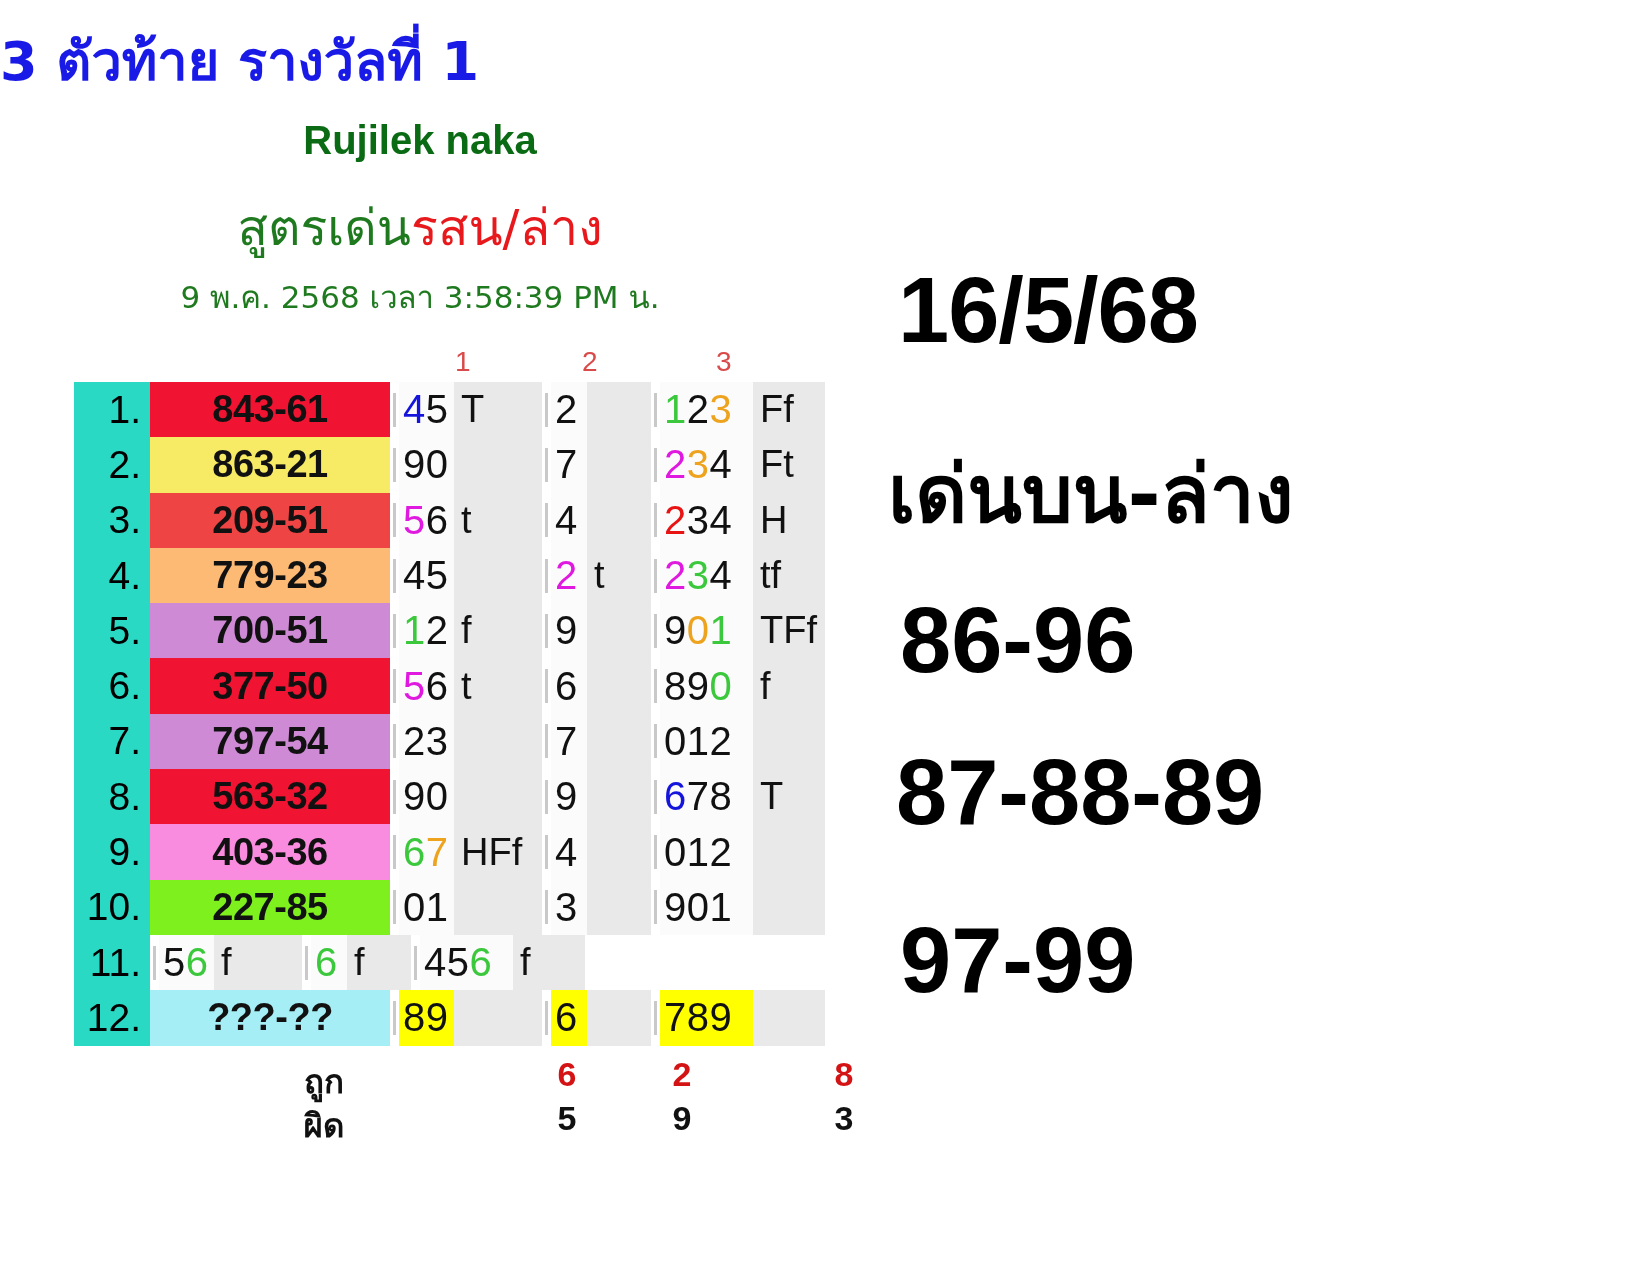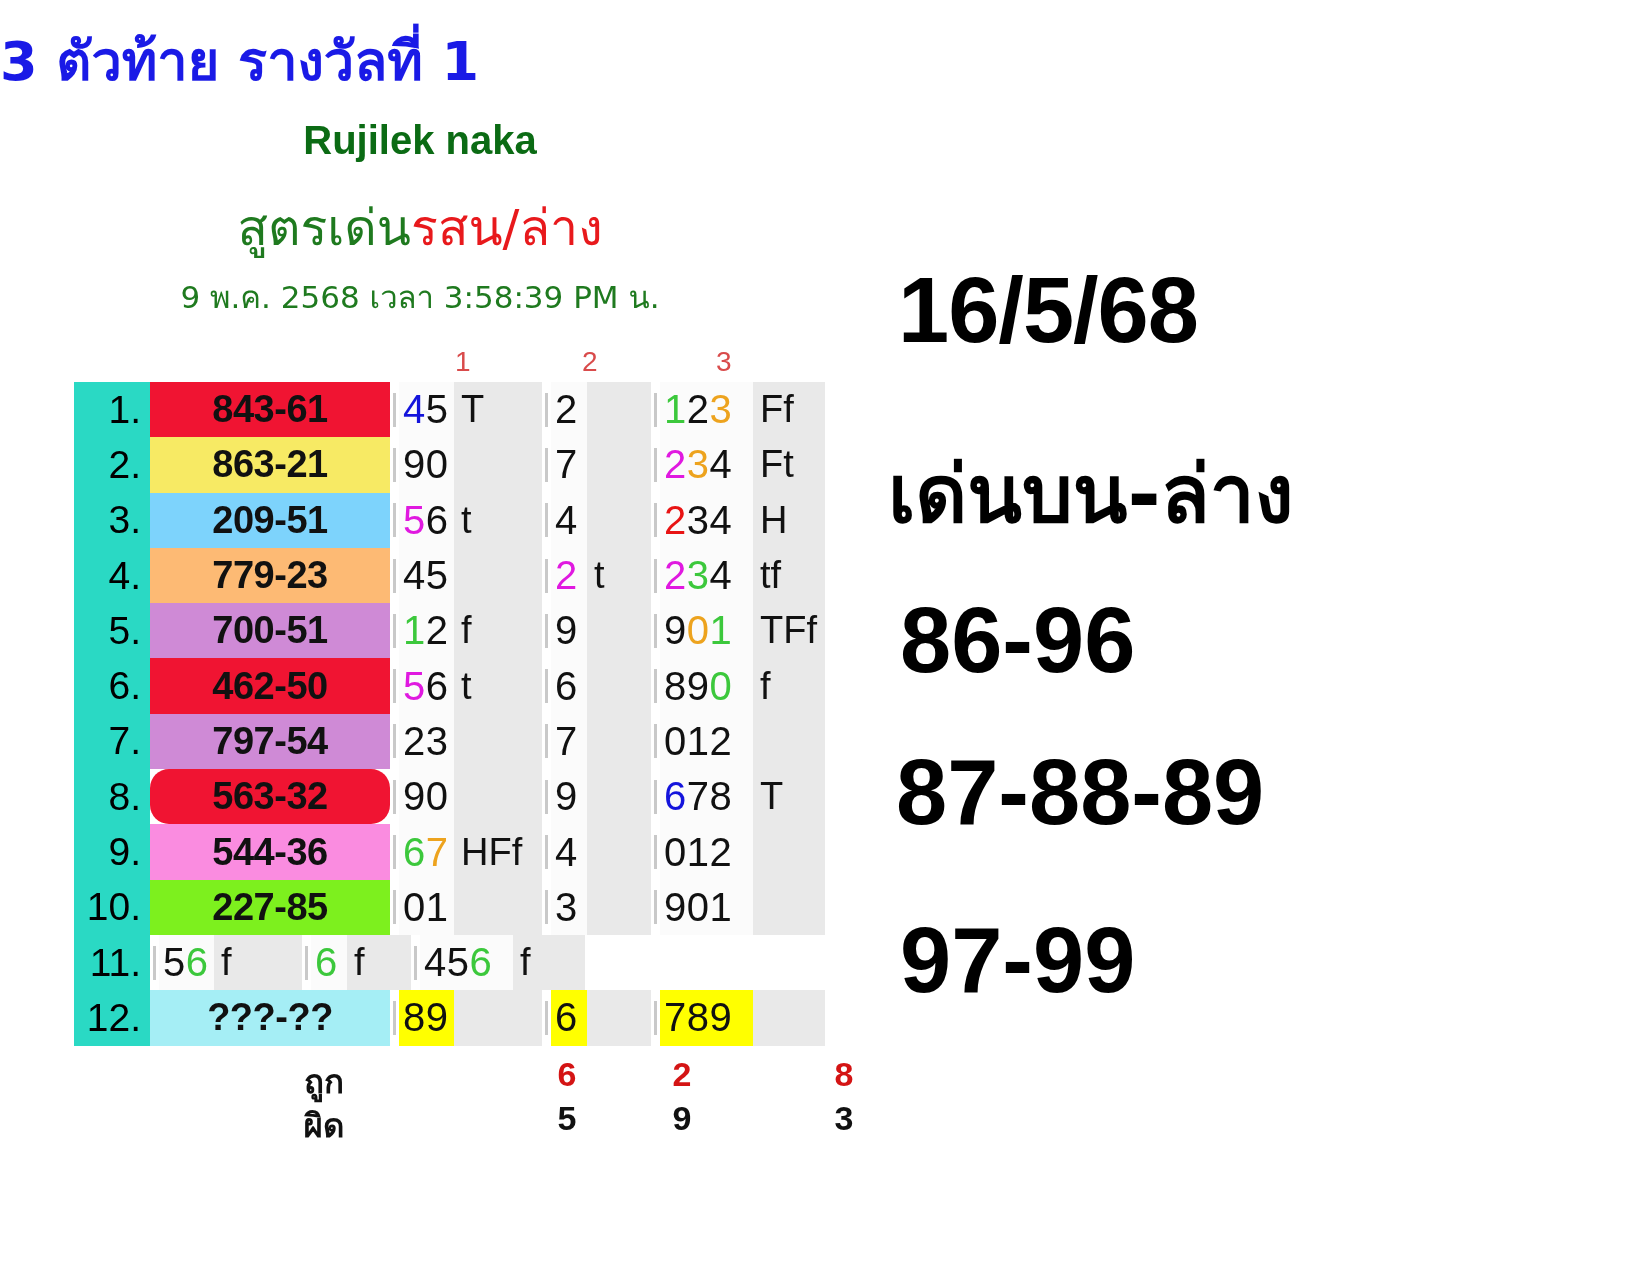--- a/index.html
+++ b/index.html
@@ -225,21 +225,21 @@
           <div class="c-dig">
             <span class="d-m">2</span>
             <span class="d-o">3</span>
             <span class="d-k">4</span>
           </div>
           <div class="c-let">Ft</div>
         </div>
       </div>
       <div class="row">
         <div class="c-num">3.</div>
-        <div class="c-draw" style="background: #7dd3fc;">209-51</div>
+        <div class="c-draw" style="background: #ef4444;">209-51</div>
         <div class="g1" style="display: flex;">
           <div class="sepbar">
             <i></i>
           </div>
           <div class="c-dig">
             <span class="d-m">5</span>
             <span class="d-k">6</span>
           </div>
           <div class="c-let">t</div>
         </div>
@@ -327,21 +327,21 @@
           <div class="c-dig">
             <span class="d-k">9</span>
             <span class="d-o">0</span>
             <span class="d-g">1</span>
           </div>
           <div class="c-let">TFf</div>
         </div>
       </div>
       <div class="row">
         <div class="c-num">6.</div>
-        <div class="c-draw" style="background: rgb(240, 20, 50);">462-50</div>
+        <div class="c-draw" style="background: rgb(240, 20, 50);">377-50</div>
         <div class="g1" style="display: flex;">
           <div class="sepbar">
             <i></i>
           </div>
           <div class="c-dig">
             <span class="d-m">5</span>
             <span class="d-k">6</span>
           </div>
           <div class="c-let">t</div>
         </div>
@@ -395,21 +395,21 @@
           <div class="c-dig">
             <span class="d-k">0</span>
             <span class="d-k">1</span>
             <span class="d-k">2</span>
           </div>
           <div class="c-let"></div>
         </div>
       </div>
       <div class="row">
         <div class="c-num">8.</div>
-        <div class="c-draw" style="background: rgb(240, 20, 50); border-radius: 19px;">563-32</div>
+        <div class="c-draw" style="background: rgb(240, 20, 50);">563-32</div>
         <div class="g1" style="display: flex;">
           <div class="sepbar">
             <i></i>
           </div>
           <div class="c-dig">
             <span class="d-k">9</span>
             <span class="d-k">0</span>
           </div>
           <div class="c-let"></div>
         </div>
@@ -429,21 +429,21 @@
           <div class="c-dig">
             <span class="d-b">6</span>
             <span class="d-k">7</span>
             <span class="d-k">8</span>
           </div>
           <div class="c-let">T</div>
         </div>
       </div>
       <div class="row">
         <div class="c-num">9.</div>
-        <div class="c-draw" style="background: rgb(250, 140, 224);">544-36</div>
+        <div class="c-draw" style="background: rgb(250, 140, 224);">403-36</div>
         <div class="g1" style="display: flex;">
           <div class="sepbar">
             <i></i>
           </div>
           <div class="c-dig">
             <span class="d-g">6</span>
             <span class="d-o">7</span>
           </div>
           <div class="c-let">HFf</div>
         </div>

